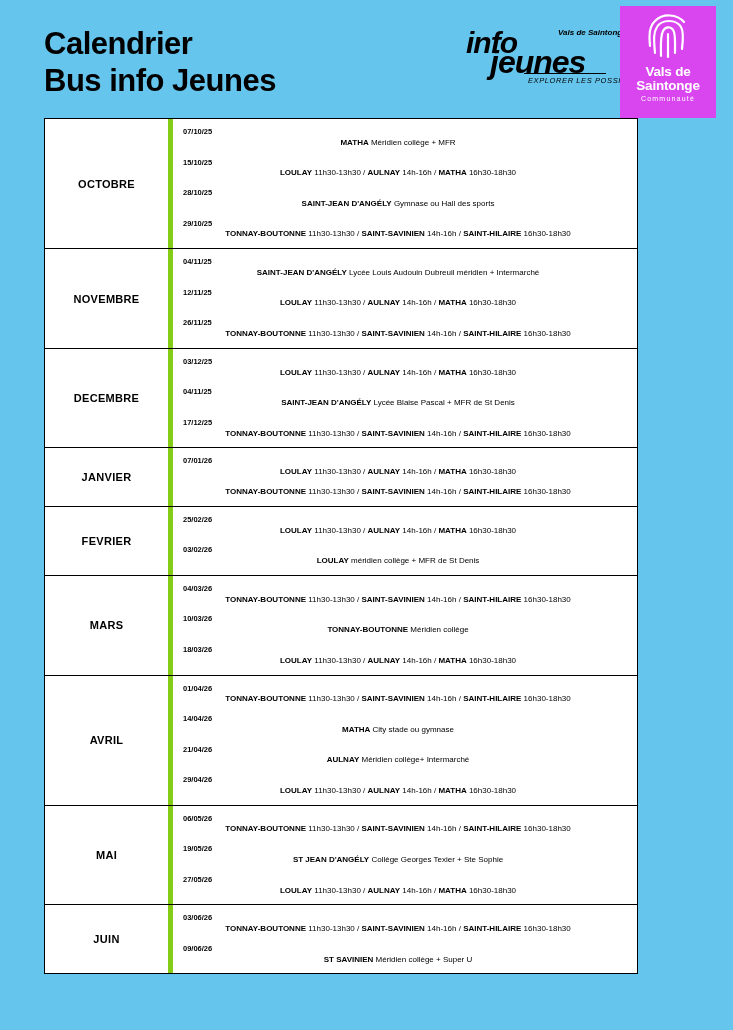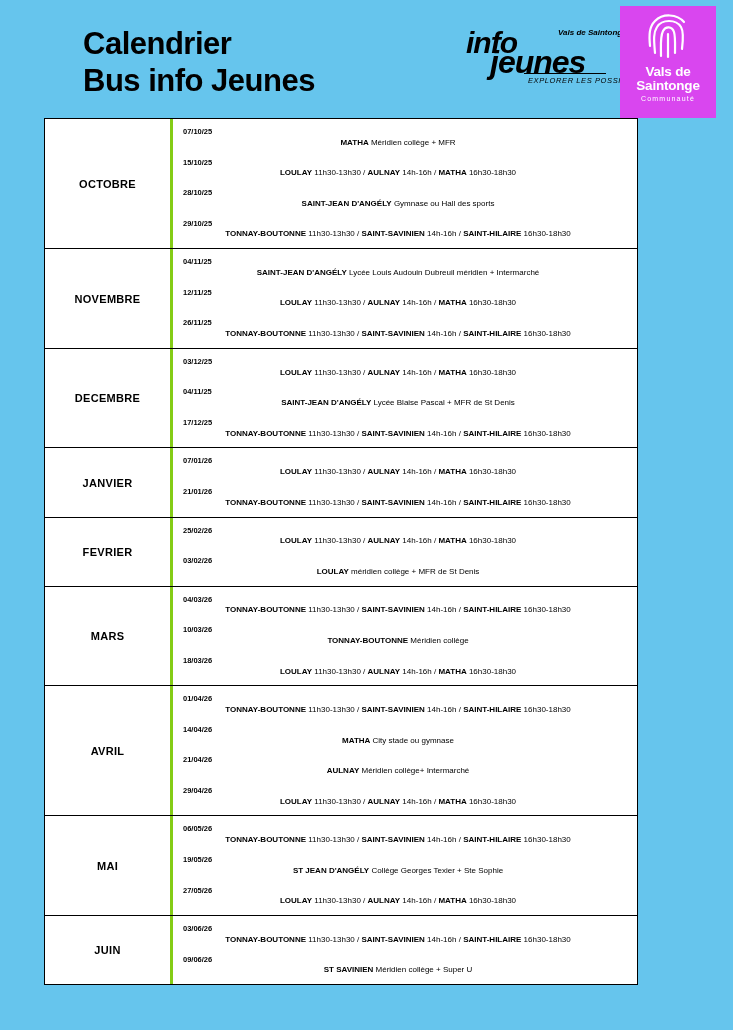--- a/index.html
+++ b/index.html
@@ -27,21 +27,20 @@
   }
   .title {
     position: absolute;
     left: 44px;
     top: 26px;
     font-size: 31px;
     font-weight: bold;
     line-height: 1.18;
     color: #000;
     letter-spacing: -0.5px;
-    margin-left: 39px;
   }
   .title .l1, .title .l2 { display: block; }
 
   
   .ij-logo {
     position: absolute;
     left: 466px;
     top: 26px;
     width: 140px;
     height: 62px;
@@ -131,21 +130,21 @@
     box-sizing: border-box;
   }
   .row {
     display: flex;
     border-bottom: 1px solid #000;
   }
   .row:last-child { border-bottom: none; }
   .month {
     width: 128px;
     flex: 0 0 128px;
-    border-right: 3px solid #84cc16;
+    border-right: 5px solid #84cc16;
     display: flex;
     align-items: center;
     justify-content: center;
     font-size: 11px;
     font-weight: bold;
     color: #000;
     letter-spacing: 0.3px;
     box-sizing: border-box;
   }
   .entries {
@@ -263,21 +262,20 @@
         </div>
       </div>
       <div class="row">
         <div class="month">JANVIER</div>
         <div class="entries">
           <div class="entry">
             <div class="entry-date">07/01/26</div>
             <div class="entry-text"><b>LOULAY</b><span> 11h30-13h30 / </span><b>AULNAY</b><span> 14h-16h / </span><b>MATHA</b><span> 16h30-18h30</span></div>
           </div>
           <div class="entry">
-            <div class="entry-date">21/01/26</div>
             <div class="entry-text"><b>TONNAY-BOUTONNE</b><span> 11h30-13h30 / </span><b>SAINT-SAVINIEN</b><span> 14h-16h / </span><b>SAINT-HILAIRE</b><span> 16h30-18h30</span></div>
           </div>
         </div>
       </div>
       <div class="row">
         <div class="month">FEVRIER</div>
         <div class="entries">
           <div class="entry">
             <div class="entry-date">25/02/26</div>
             <div class="entry-text"><b>LOULAY</b><span> 11h30-13h30 / </span><b>AULNAY</b><span> 14h-16h / </span><b>MATHA</b><span> 16h30-18h30</span></div>

